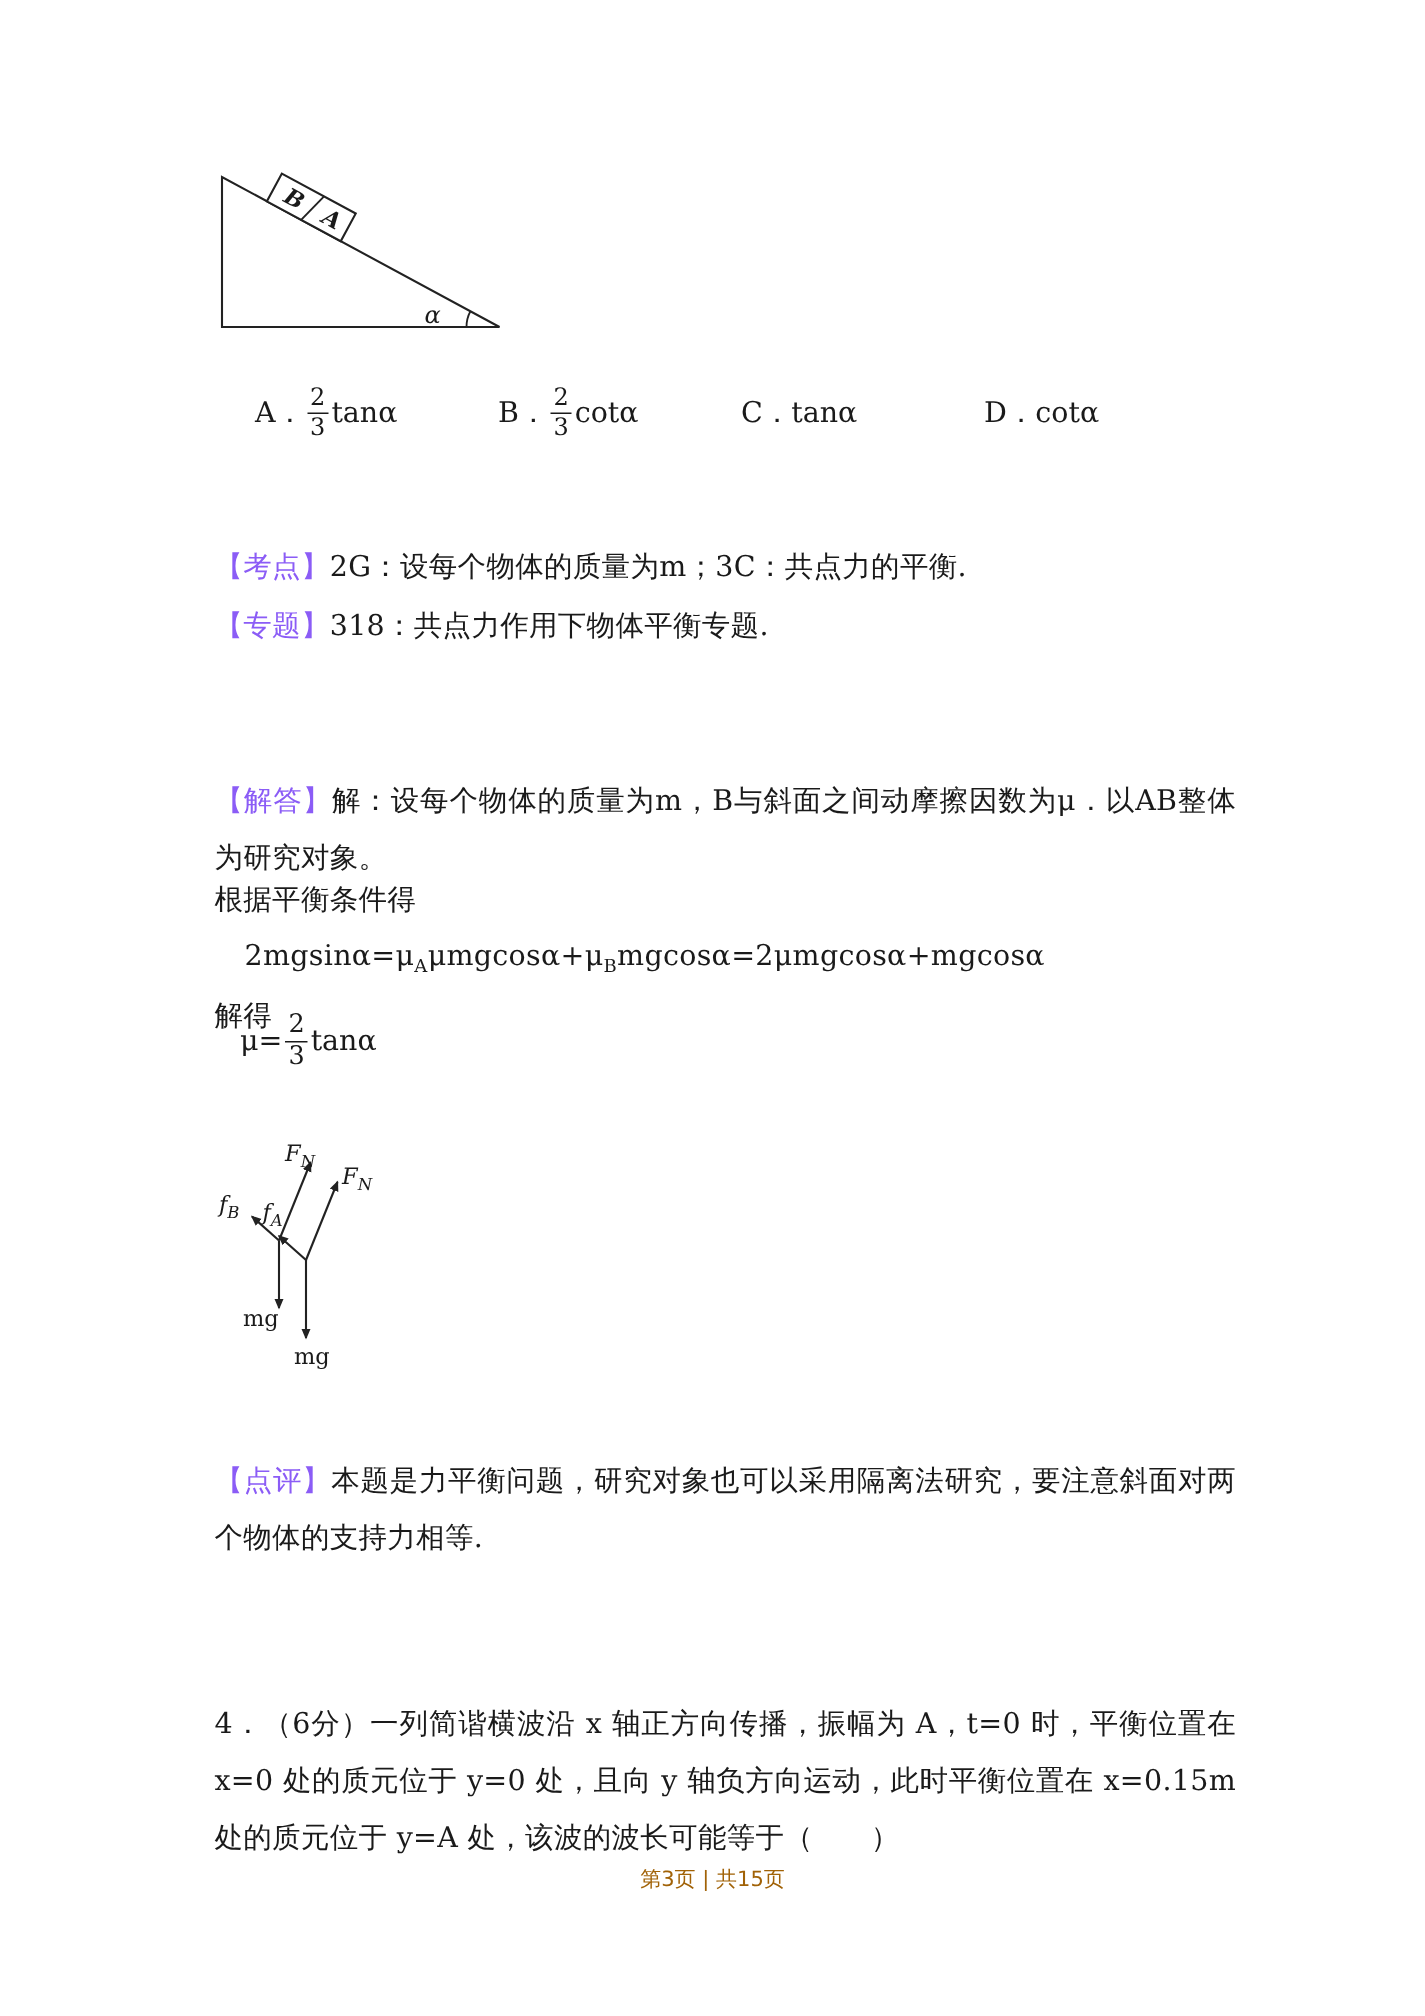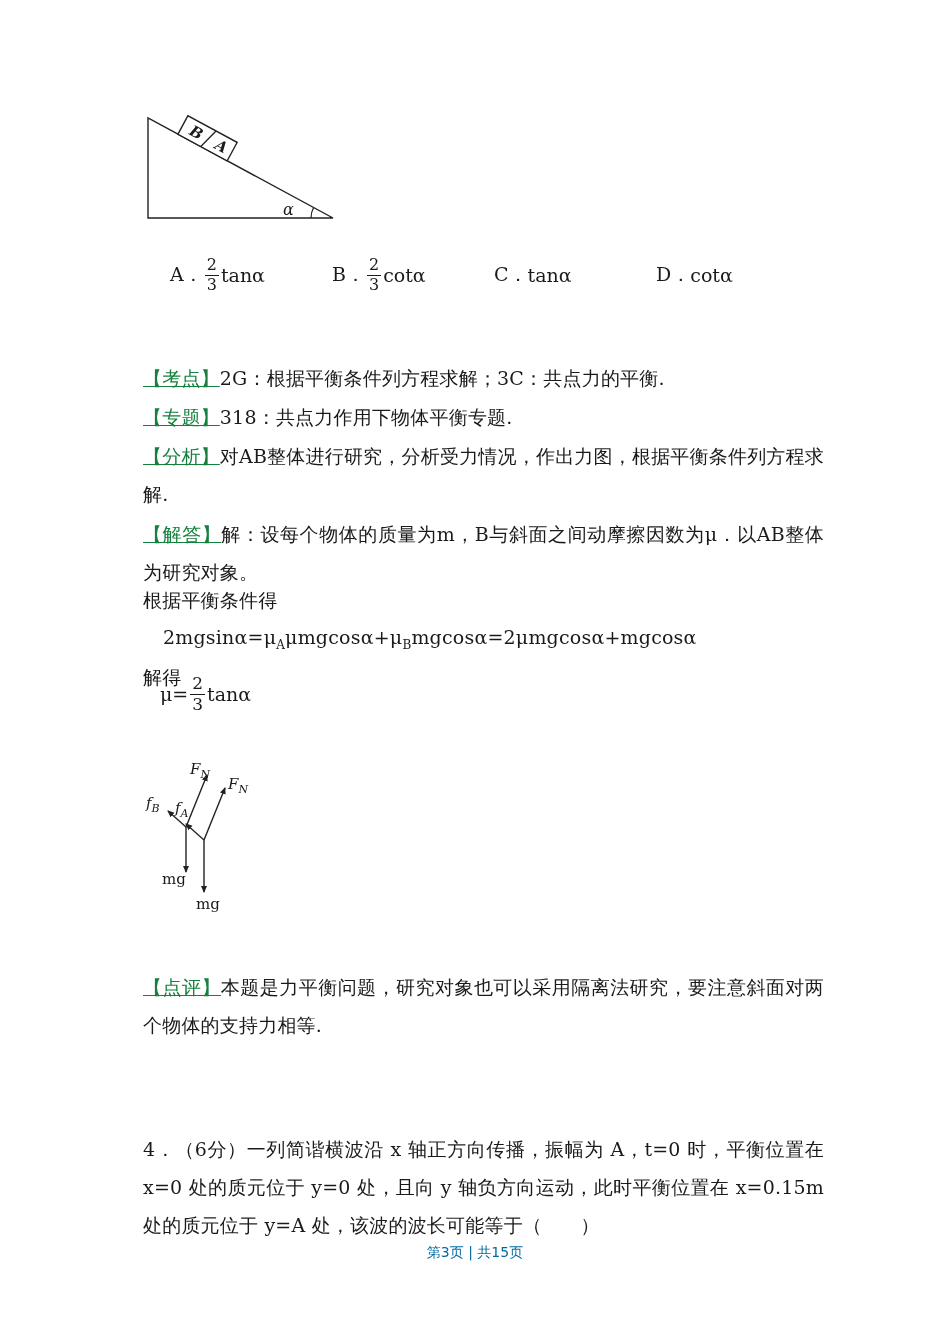--- a/index.html
+++ b/index.html
@@ -14,21 +14,21 @@
   }
   .para {
     position: absolute;
     left: 143px;
     width: 681px;
     font-size: 19px;
     line-height: 38px;
     text-align: justify;
     letter-spacing: 0.2px;
   }
-  .tag { color: #15803d; text-decoration: underline; }
+  .tag { color: #8b5cf6; }
   .eq-indent { padding-left: 20px; }
   .opts {
     position: absolute;
     left: 170px;
     width: 700px;
     display: flex;
     font-size: 19px;
   }
   .opt {
     width: 162px;
@@ -56,21 +56,21 @@
     font-size: 19px;
   }
   .mu-eq .frac { font-size: 17px; }
   .footer {
     position: absolute;
     left: 0;
     right: 0;
     top: 1244px;
     text-align: center;
     font-size: 14px;
-    color: #0369a1;
+    color: #a16207;
     font-family: "DejaVu Sans", "Liberation Sans", sans-serif;
   }
   svg text { font-family: "DejaVu Serif", "Liberation Serif", serif; fill: #1a1a1a; }
 </style>
 </head>
 <body>
 
 <div class="page">
 
   <svg width="195" height="112" viewBox="0 0 195 112" style="position:absolute;left:145px;top:112px;">
@@ -106,30 +106,27 @@
       <span>C．</span>
         <span>tanα</span>
     </span>
     <span class="opt">
       <span>D．</span>
         <span>cotα</span>
     </span>
   </div>
 
   <p class="para" style="top:340px">
-    <span class="tag">【考点】</span><span>2G：根据平衡条件列方程求解；3C：共点力的平衡.</span>
+    <span class="tag">【考点】</span><span>2G：设每个物体的质量为m；3C：共点力的平衡.</span>
   </p>
 
   <p class="para" style="top:379px">
     <span class="tag">【专题】</span><span>318：共点力作用下物体平衡专题.</span>
   </p>
 
-  <p class="para" style="top:418px">
-    <span class="tag">【分析】</span><span>对AB整体进行研究，分析受力情况，作出力图，根据平衡条件列方程求解.</span>
-  </p>
 
   <p class="para" style="top:562px">根据平衡条件得</p>
 
   <p class="para" style="top:496px">
     <span class="tag">【解答】</span><span>解：设每个物体的质量为m，B与斜面之间动摩擦因数为μ．以AB整体为研究对象。</span>
   </p>
 
   <p class="para eq-indent" style="top:599px">
     <span>2mgsinα=μ</span><sub>A</sub><span>μmgcosα+μ</span><sub>B</sub><span>mgcosα=2μmgcosα+mgcosα</span>
   </p>

